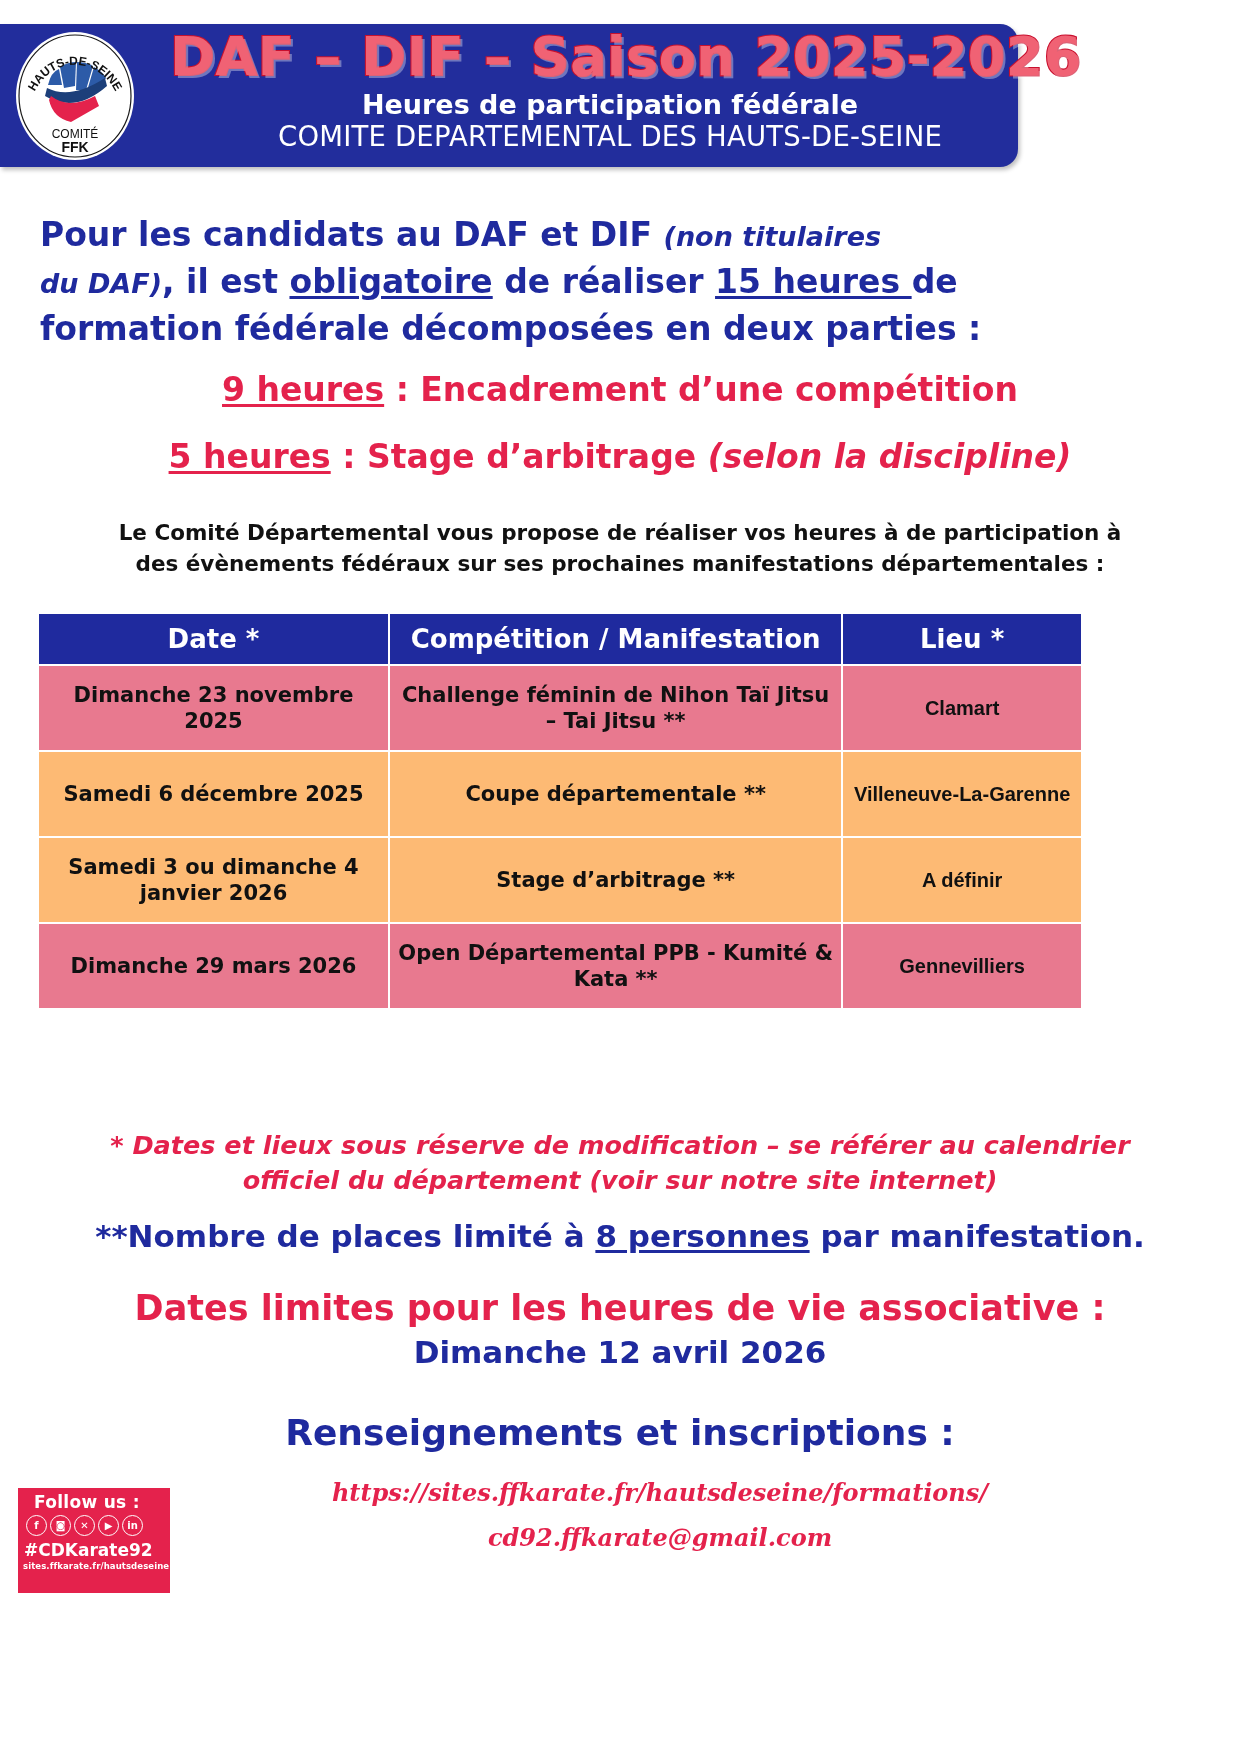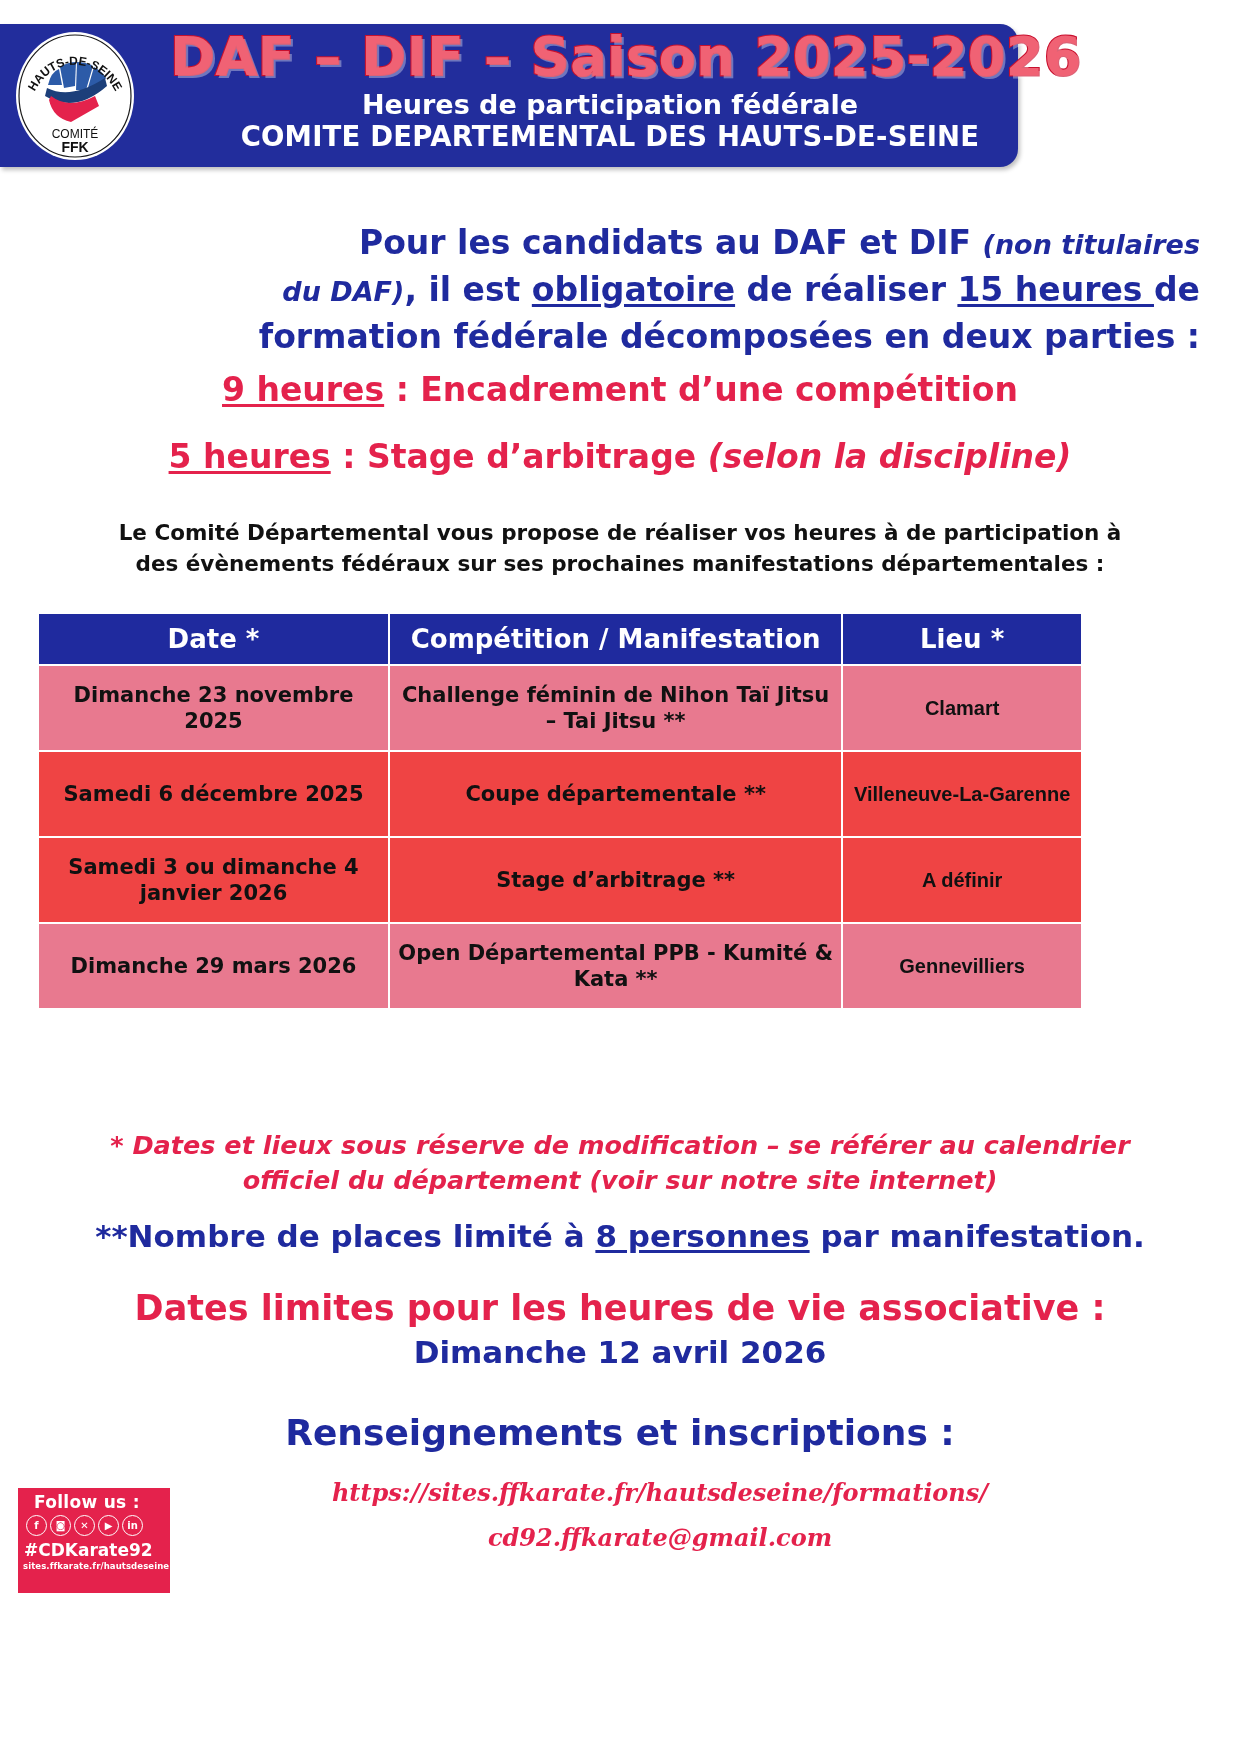--- a/index.html
+++ b/index.html
@@ -68,34 +68,34 @@
   .title-sub1 {
     font-family: "DejaVu Sans", sans-serif;
     font-weight: bold;
     font-size: 27px;
     color: #ffffff;
     margin-top: 4px;
     line-height: 1.15;
   }
   .title-sub2 {
     font-family: "DejaVu Sans", sans-serif;
-    font-weight: bold;
+    font-weight: normal;
     font-size: 27.5px;
     color: #ffffff;
     line-height: 1.2;
     letter-spacing: 0.2px;
   }
 
   
   .intro {
     position: absolute;
     left: 40px;
-    top: 220px;
-    width: 1160px;
-    text-align: right;
+    top: 212px;
+    width: 1160px;
+    text-align: left;
     color: #1f2a9e;
     font-family: "DejaVu Sans", sans-serif;
     font-weight: bold;
     font-size: 33px;
     line-height: 1.42;
   }
   .intro .small-ital {
     font-size: 27px;
     font-style: italic;
   }
@@ -152,21 +152,21 @@
     font-weight: bold;
     font-size: 21px;
     color: #111111;
     text-align: center;
     padding: 14px 8px;
     line-height: 1.25;
     height: 56px;
     vertical-align: middle;
   }
   .tbl tr.dark td { background: #e8798f; }
-  .tbl tr.light td { background: #ef4444; }
+  .tbl tr.light td { background: #fdba74; }
   .col-date { width: 345px; }
   .col-comp { width: 446px; }
   .col-lieu { width: 235px; }
   .cell-lieu {
     font-family: "Liberation Sans", sans-serif !important;
     font-size: 20px !important;
   }
 
   
   .footnote-star {

